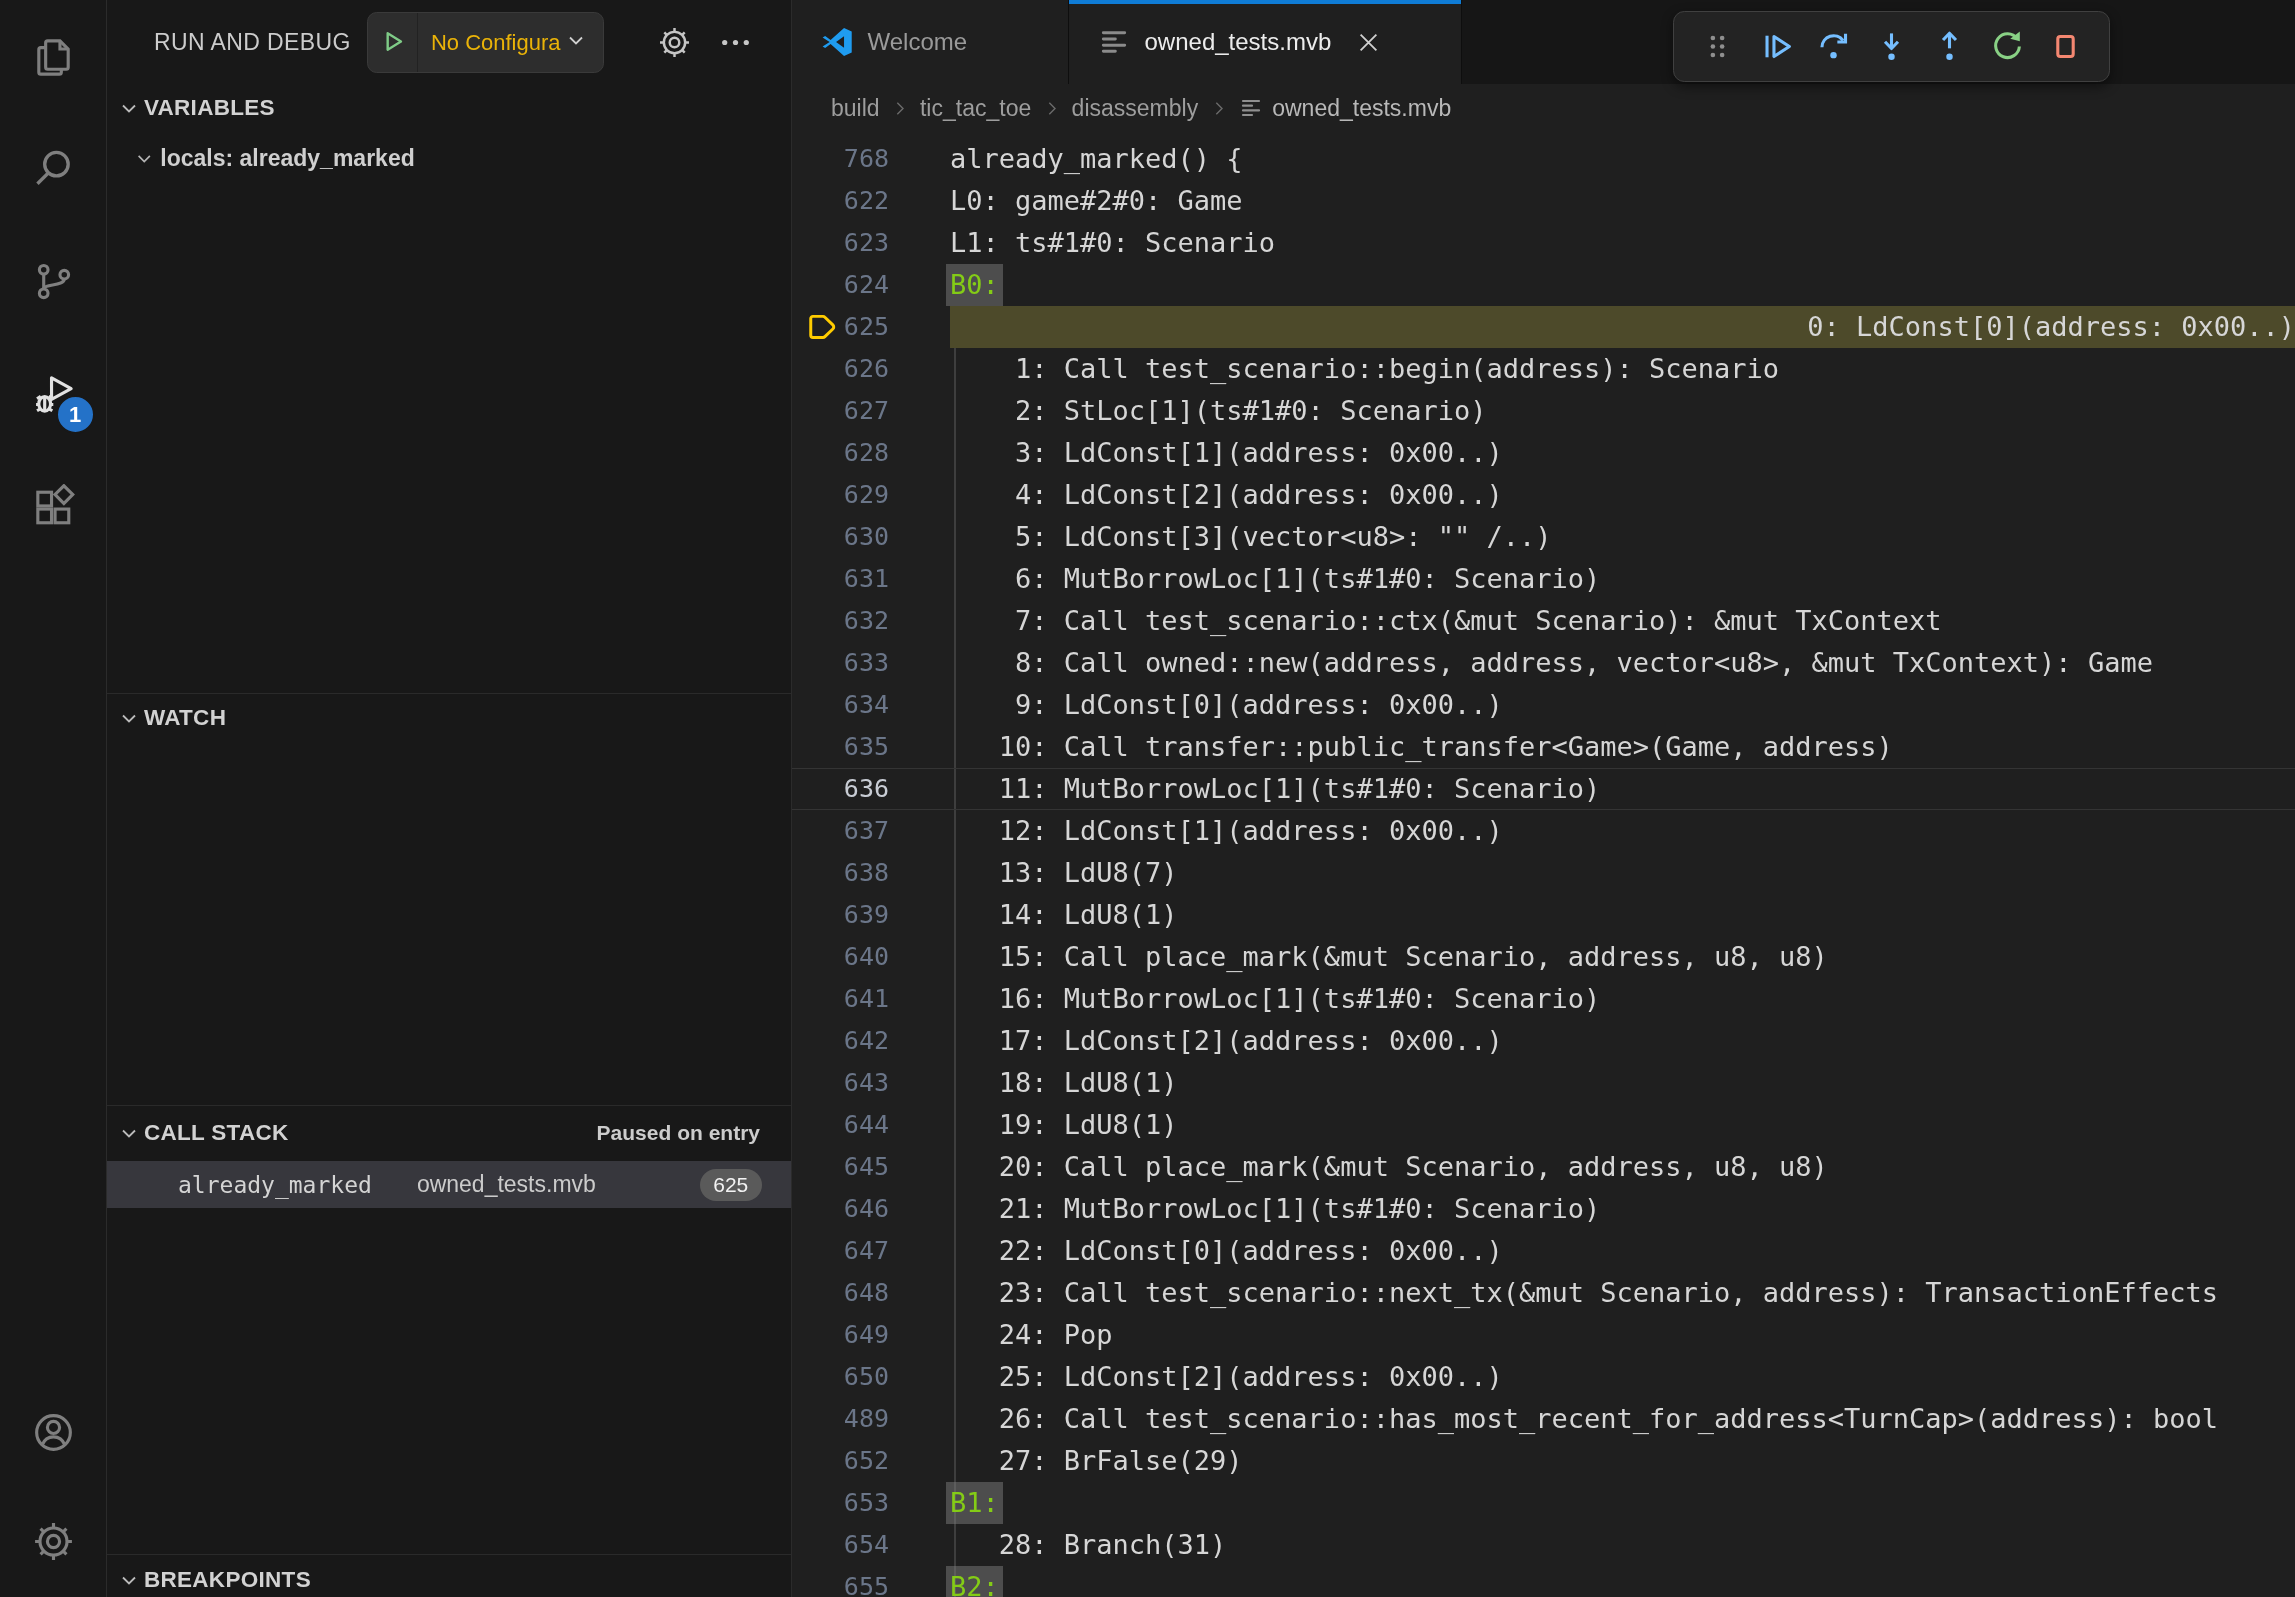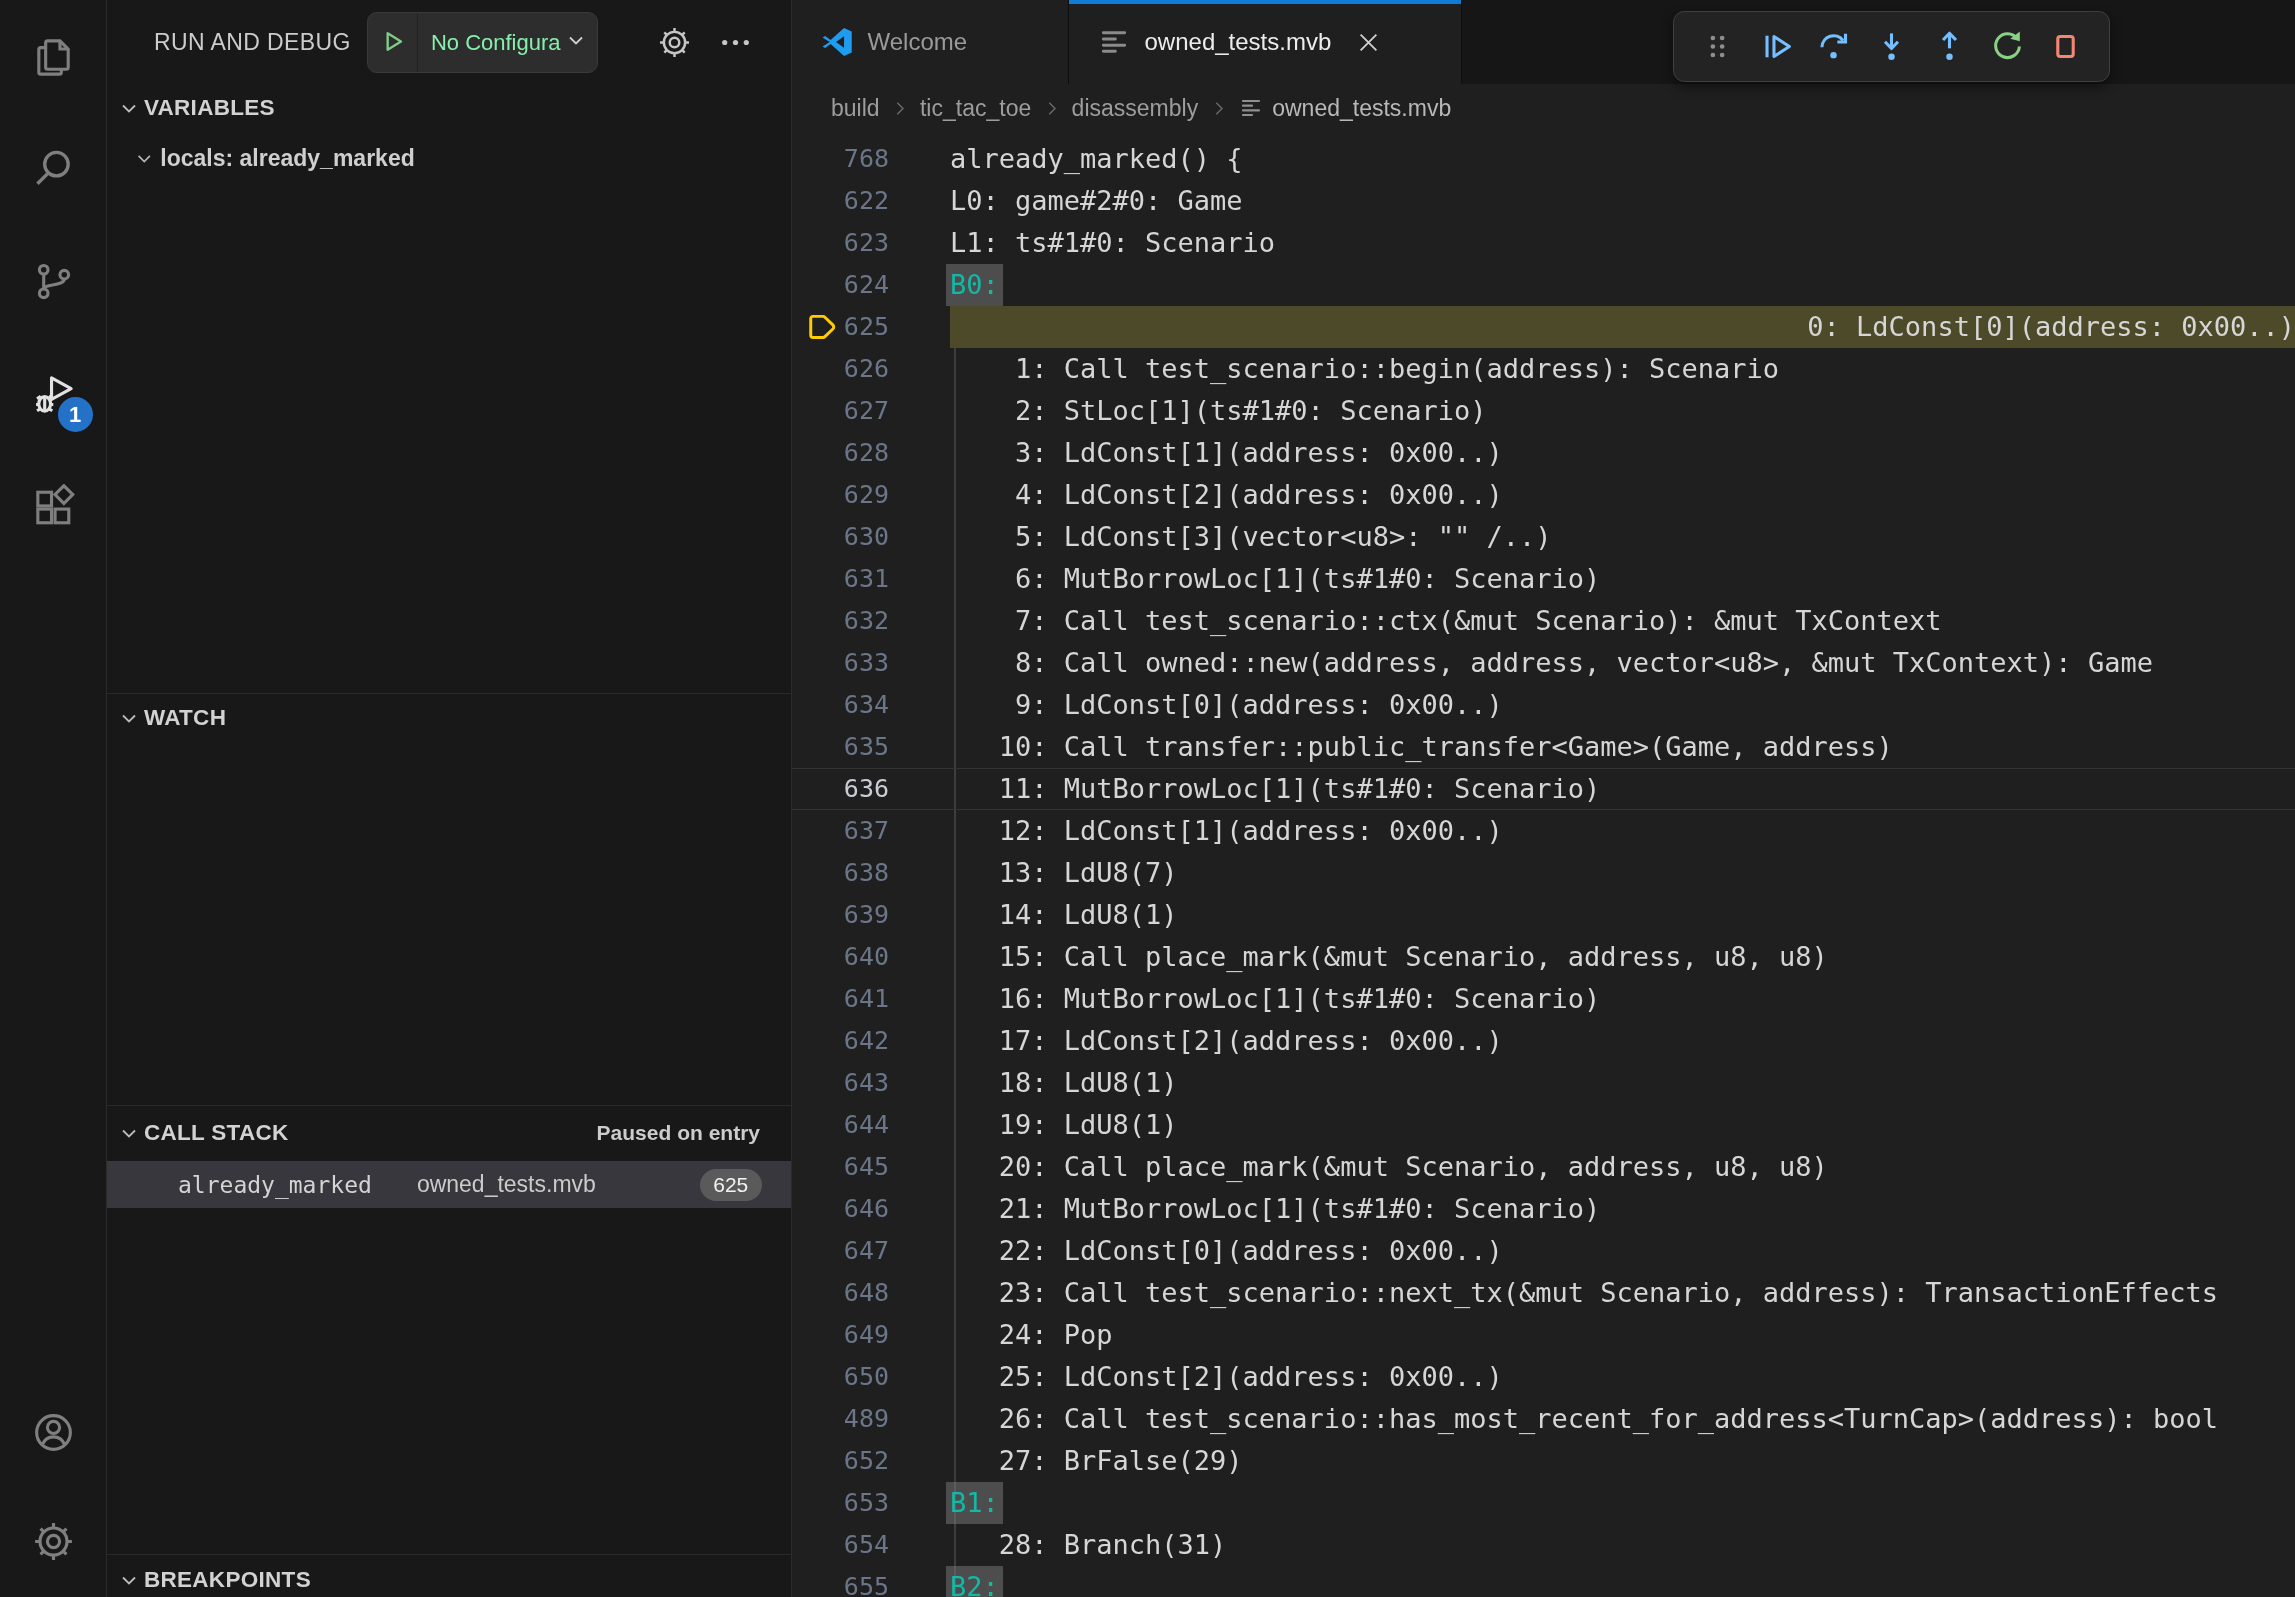--- a/index.html
+++ b/index.html
@@ -24,22 +24,22 @@
   .sidebar { width:685px; background:#181818; border-right:1.6px solid #2b2b2b;
              position:relative; flex-shrink:0; color:#cccccc; }
   .side-title { position:absolute; top:0; left:0; right:0; height:85px;
                 display:flex; align-items:center; }
   .side-title-text { margin-left:47px; font-size:23px; color:#cccccc; letter-spacing:0.4px; white-space:nowrap; }
   .cfg-group { margin-left:16px; height:61px; border-radius:9.7px; background:#2d2d2d;
                border:0.8px solid #3a3a3a; display:flex; align-items:stretch; overflow:hidden; }
   .cfg-play { width:50px; display:flex; align-items:center; justify-content:center;
               border-right:1.6px solid #222; color:#7fcb87; cursor:pointer; }
   .cfg-play svg { width:29px; height:29px; }
-  .cfg-label { display:flex; align-items:center; padding:0 9px 0 13px; font-size:22px;
-               color:#86efac; cursor:pointer; white-space:nowrap; }
+  .cfg-label { display:flex; align-items:center; padding:0 15px 0 13px; font-size:22px;
+               color:#eab308; cursor:pointer; white-space:nowrap; }
   .cfg-label svg { width:24px; height:24px; margin-left:3.2px; color:#cfcfcf; }
   .title-actions { display:flex; align-items:center; margin-left:auto; margin-right:37px; gap:24px; }
   .title-actions .ticon { width:37px; height:37px; color:#c5c5c5; cursor:pointer; }
   .title-actions .ticon svg { width:100%; height:100%; }
 
   .sect-head { position:absolute; left:0; right:0; height:42px; display:flex; align-items:center; cursor:pointer; }
   .sect-head .chev { width:24px; height:24px; color:#bbbbbb; margin-left:9.7px; flex-shrink:0; }
   .sect-head .chev svg { width:100%; height:100%; }
   .sect-label { margin-left:3.2px; font-size:22.5px; font-weight:700; color:#d2d2d2; letter-spacing:0.3px; }
   .sect-divider { position:absolute; left:0; right:0; height:0; border-top:1.6px solid #2a2a2a; }
@@ -90,21 +90,21 @@
   .code { flex:1; position:relative; padding-top:6.4px; font-family:"DejaVu Sans Mono", monospace;
           font-size:27px; color:#d6d6d6; overflow:hidden; }
   .indent-guide { position:absolute; left:162px; top:174px; bottom:0; width:1.6px; background:#3e3e3e; }
   .crow { height:42px; display:flex; align-items:center; position:relative; white-space:pre; }
   .crow .num { width:97px; text-align:right; font-size:25px; color:#6b7689; flex-shrink:0;
                line-height:42px; }
   .crow .txt { margin-left:61px; flex:1; line-height:42px; height:42px; position:relative; z-index:1; }
   .crow.current .txt { background:#4d4a2a;text-align:right; }
   .crow.cursor { border-top:1.6px solid #343434; border-bottom:1.6px solid #343434; }
   .crow.cursor .num { color:#c8ccd4; }
-  .lbl-box { display:inline-block; background:rgba(128,128,128,.48); color:#14b8a6;
+  .lbl-box { display:inline-block; background:rgba(128,128,128,.48); color:#84cc16;
              height:42px; line-height:42px; padding:0 4px; margin-left:-4px; }
   .gutter-arrow { position:absolute; left:13px; top:4px; width:37px; height:34px; z-index:2; }
   .gutter-arrow svg { width:100%; height:100%; }
 </style>
 </head>
 <body>
 
 <div class="app">
 
   <div class="activitybar">

